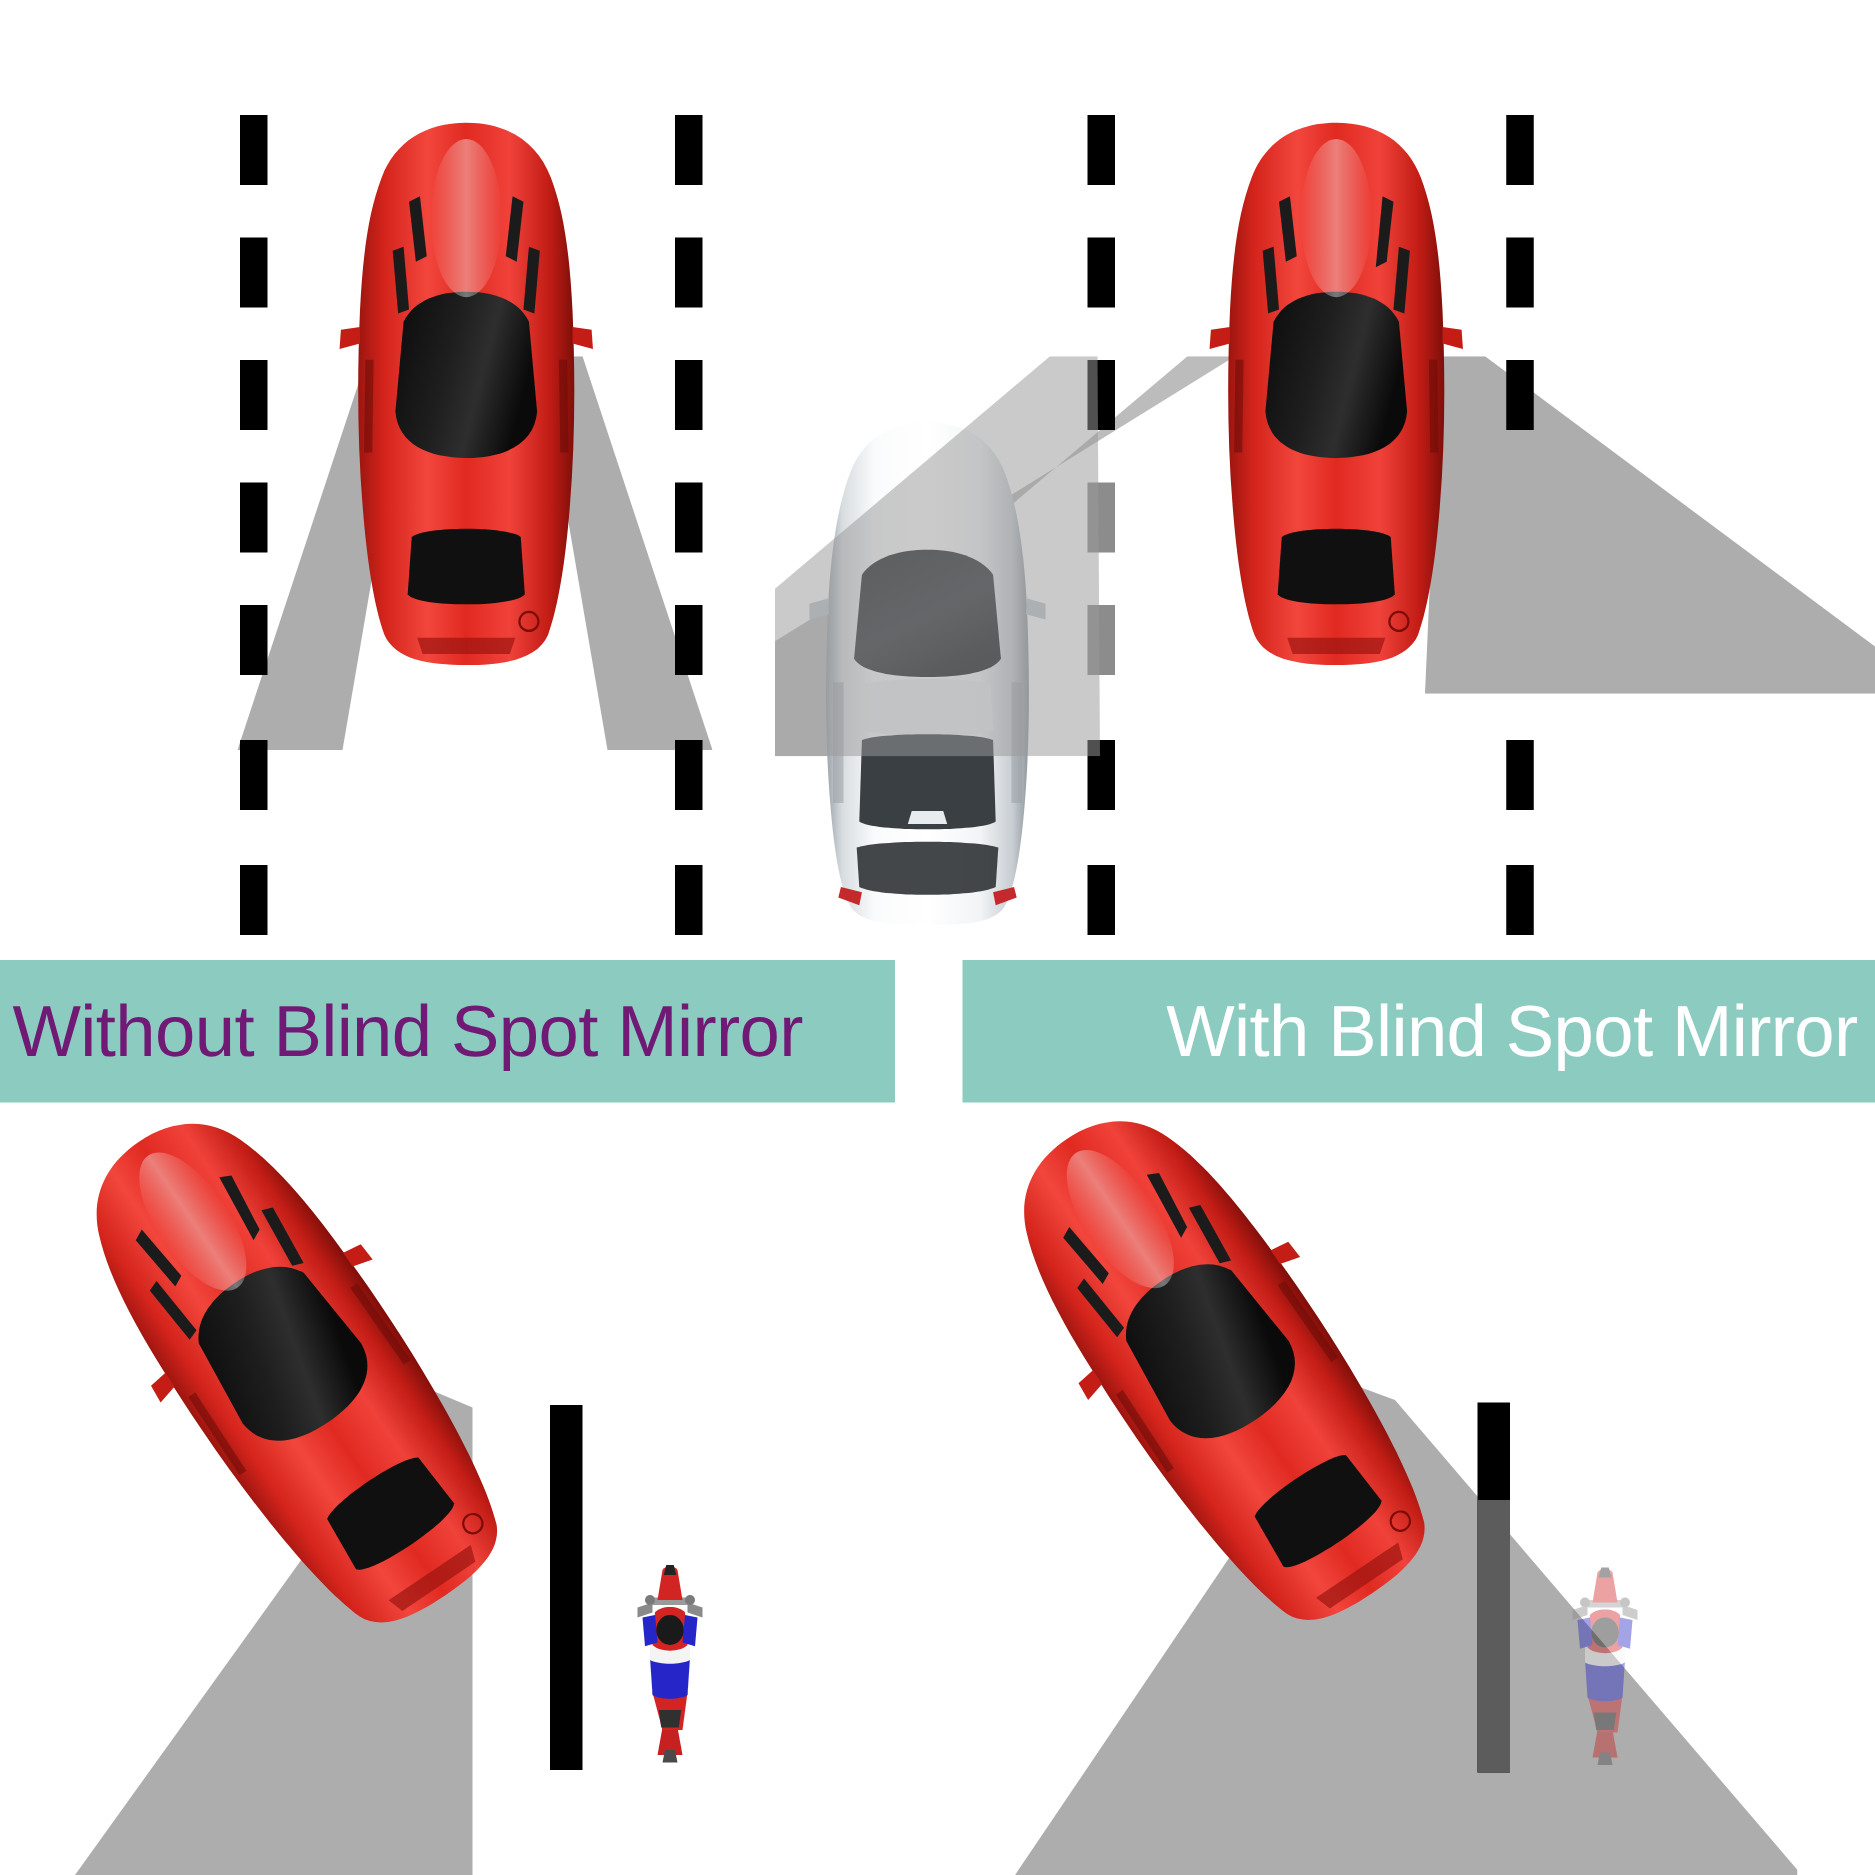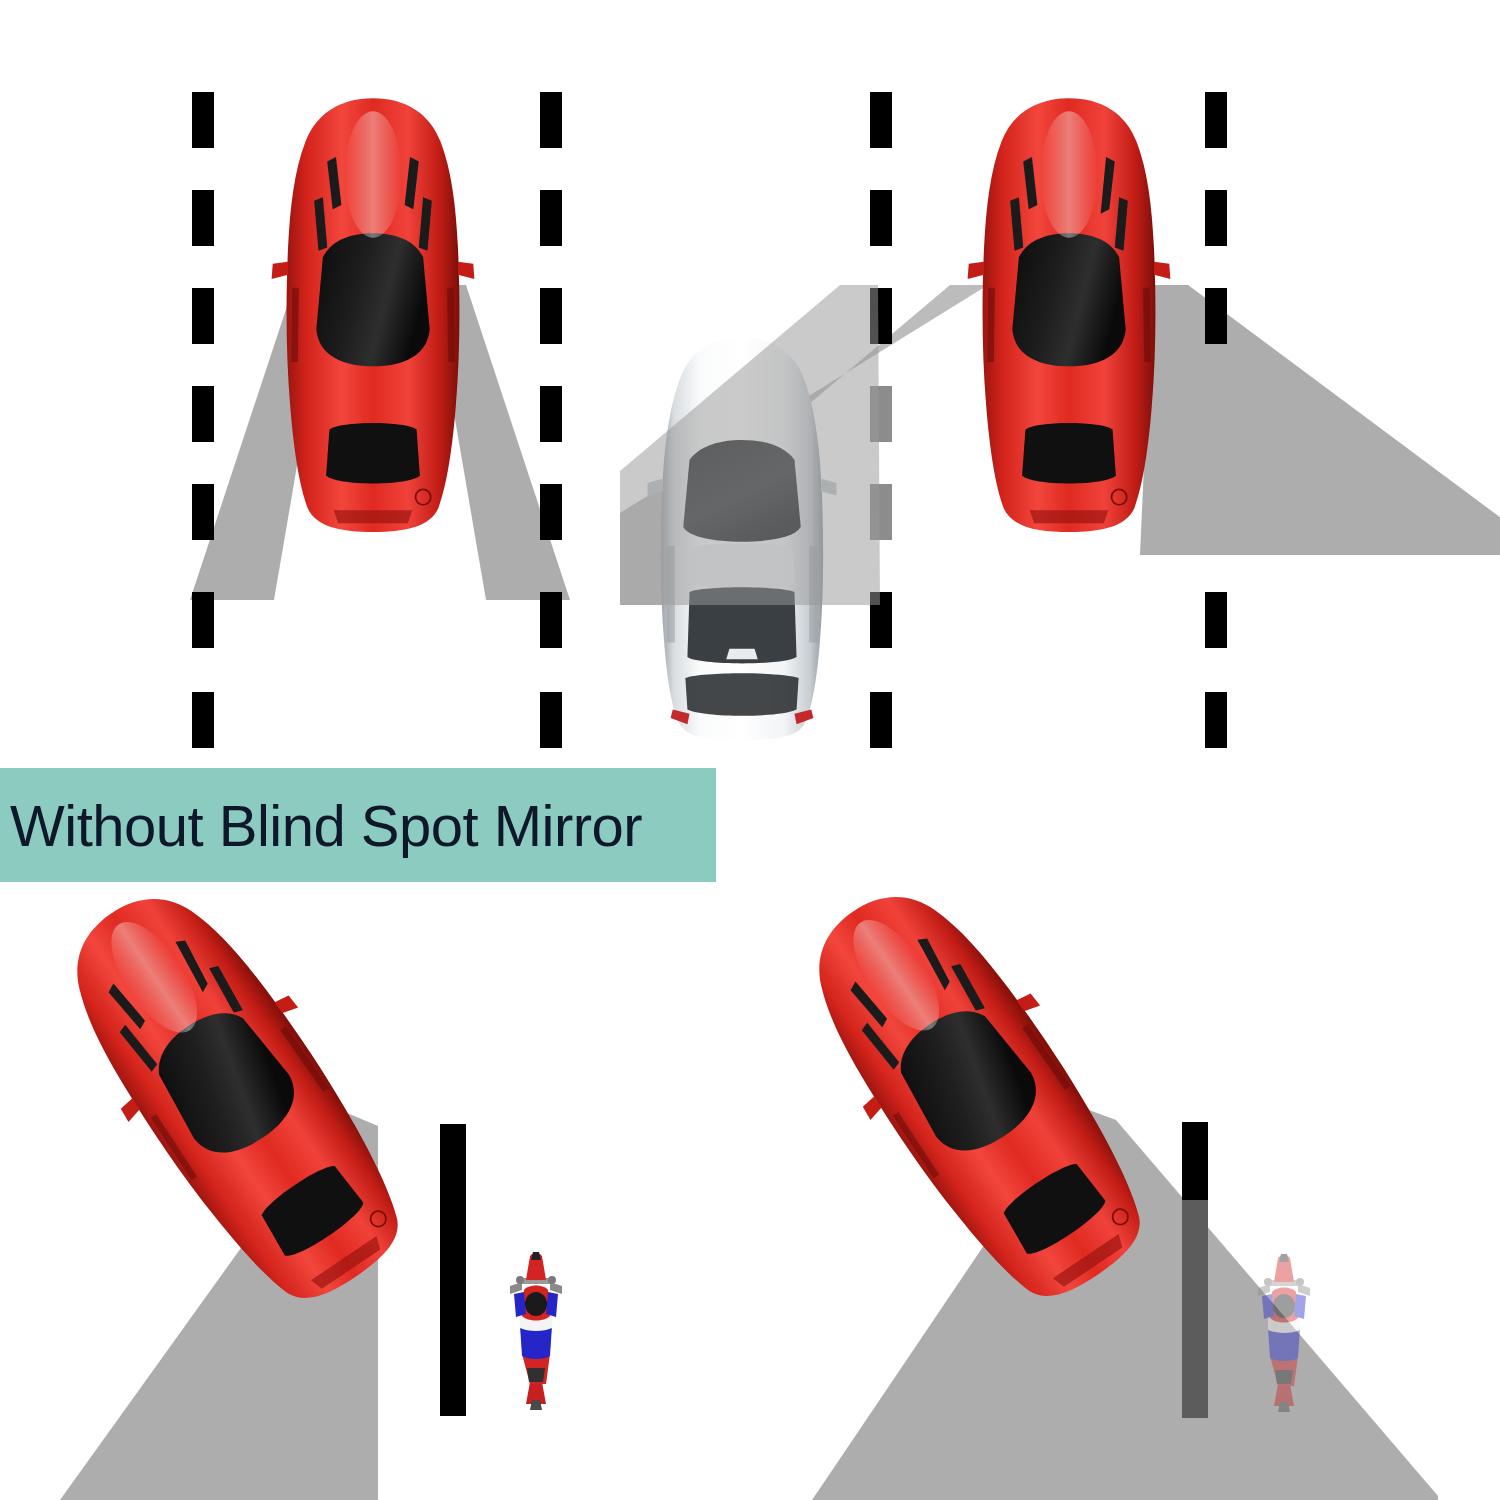--- a/index.html
+++ b/index.html
@@ -263,24 +263,27 @@
       <path d="M172 200 l-8 0 l0 92 l8 0 Z" fill="#9aa1a6" opacity="0.55"></path>
     </svg>
   </div>
 
   <div class="cone" style="left:620px;top:285px;z-index:4;pointer-events:none;">
     <svg width="260" height="320" viewBox="0 0 260 320">
       <polygon points="258,0 220,0 0,186 0,320 260,320" fill="#9A9A9A" fill-opacity="0.52"></polygon>
     </svg>
   </div>
 
-  <div class="banner" id="banner-left" style="background: rgb(140, 203, 192); color: #0f172a; text-align: center;">
+  <div class="banner" id="banner-left" style="background: rgb(140, 203, 192); color: #701a75; text-align: center;">
     <span>Without Blind Spot Mirror</span>
   </div>
 
+  <div class="banner" id="banner-right" style="background: rgb(140, 203, 192); color: rgb(255, 255, 255);">
+    <span>With Blind Spot Mirror</span>
+  </div>
 
   <div class="quad" id="panel-bottom-left" style="left:0;top:882px;width:750px;height:618px;">
 
     <div class="cone" style="left:60px;top:228px;">
       <svg width="330" height="390" viewBox="0 0 330 390">
         <polygon points="280,0 318,16 318,390 0,390" fill="#ADADAD"></polygon>
       </svg>
     </div>
 
     <div class="lanebar" style="left: 440px; top: 242px; width: 26px; height: 292px; background: rgb(0, 0, 0);"></div>

